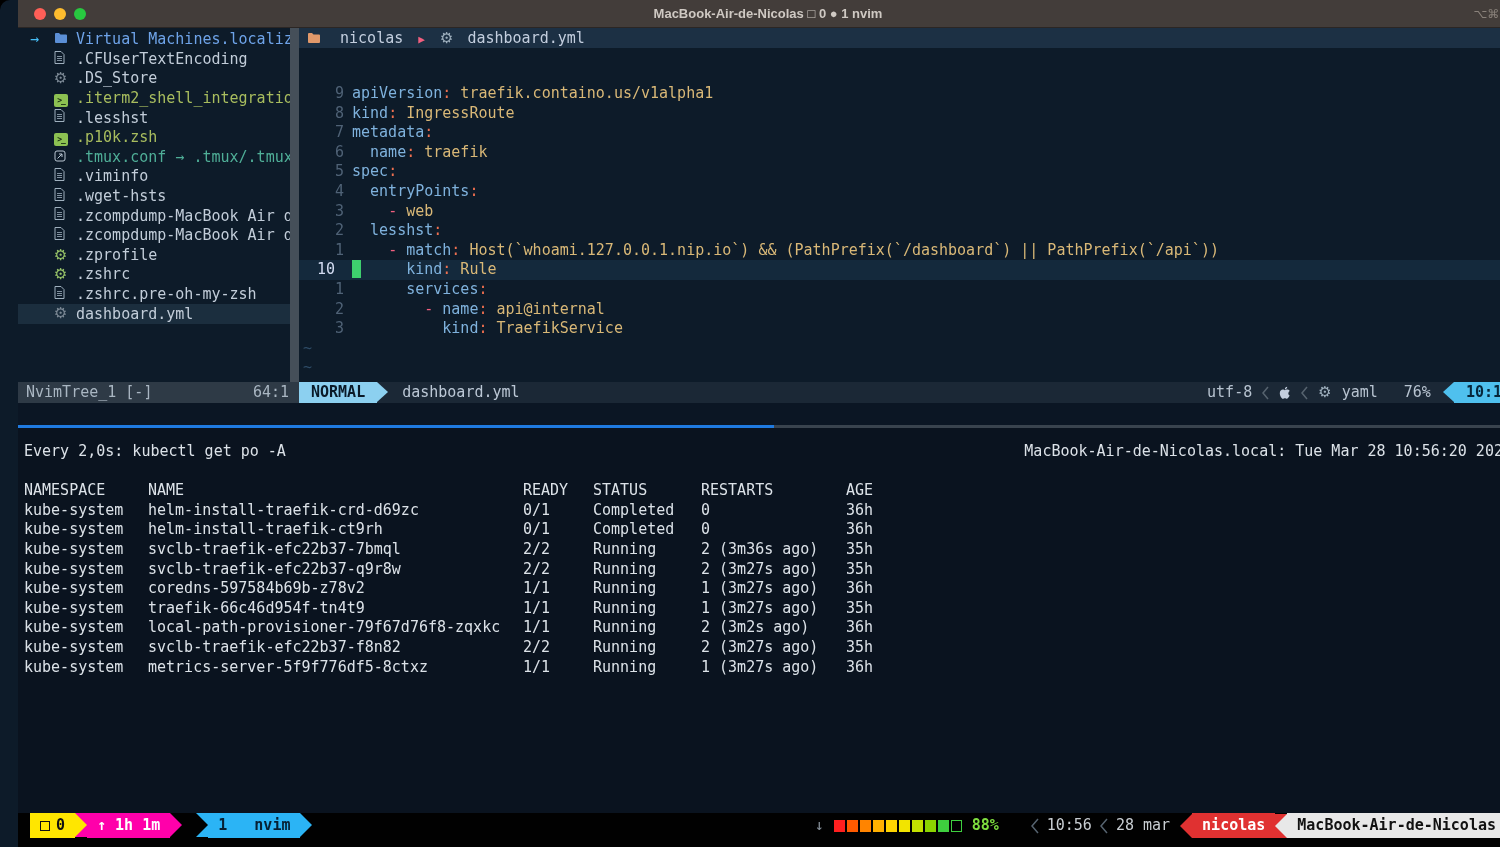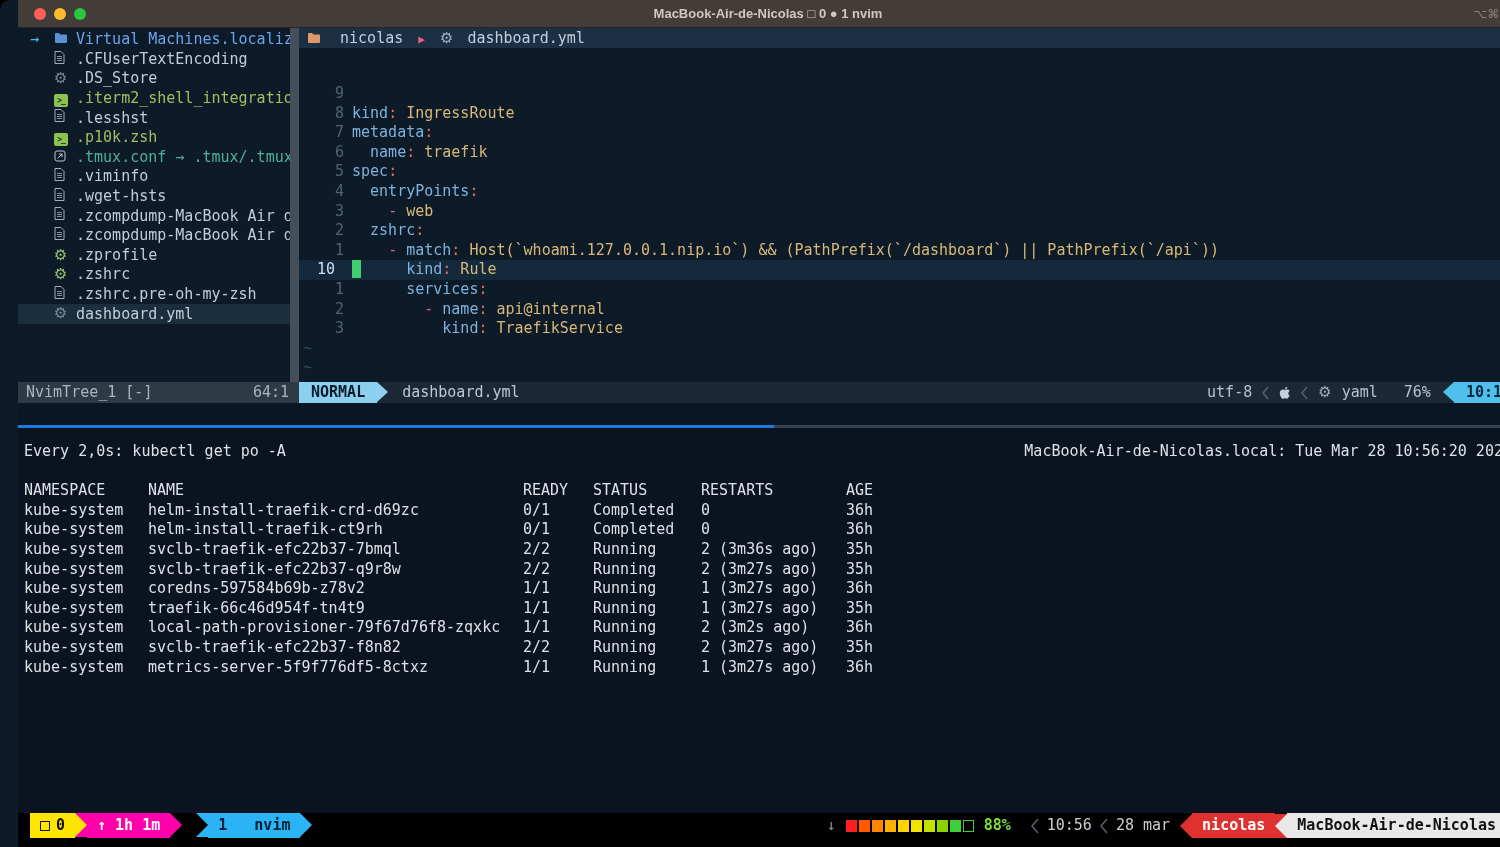--- a/index.html
+++ b/index.html
@@ -76,21 +76,21 @@
   .gap14{width:14px;}
   .pl.k-on-b{border-left:12px solid #010101;background:#2bb4f5;}
   .seg-window{background:#2bb4f5;color:#062033;}
   .pl.b-on-k{border-left:12px solid #2bb4f5;}
   .bar-spacer{flex:1;}
   .bar-right{display:flex;align-items:center;color:#c9ced3;font-weight:normal;}
   .down{color:#8a949e;margin-right:10px;}
   .batt{display:flex;gap:2px;align-items:center;margin-right:10px;}
   .blk{width:11px;height:12px;}
   .blk.hollow{background:transparent;border:1.5px solid #3ecf3e;box-sizing:border-box;}
-  .batt-pct{color:#7ede3f;font-weight:bold;margin-right:12px;}
+  .batt-pct{color:#7ede3f;font-weight:bold;margin-right:24px;}
   .bar-chev{margin:0 8px;display:flex;align-items:center;}
   .pl.r-on-k{border-top:12.5px solid transparent;border-bottom:12.5px solid transparent;border-right:12px solid #e03131;margin-left:10px;}
   .seg-user{background:#e03131;color:#fff;font-weight:bold;}
   .pl.w-on-r{border-top:12.5px solid transparent;border-bottom:12.5px solid transparent;border-right:12px solid #e8e8e8;background:#e03131;}
   .seg-host{background:#e8e8e8;color:#111;font-weight:bold;padding-right:14px;margin-right:8px;}
   .footer-strip{height:9px;flex:0 0 9px;background:#010101;}
 </style>
 </head>
 <body>
 
@@ -155,28 +155,28 @@
       <div class="winbar">
         <span class="t-icon wb-folder"><svg width="14" height="12" viewBox="0 0 14 12">
               <path d="M1 2q0-1 1-1h3l1.5 1.5H12q1 0 1 1V10q0 1-1 1H2q-1 0-1-1Z" fill="currentColor"></path>
             </svg></span>
         <span>nicolas</span>
         <span class="wb-sep">▶</span>
         <span class="wb-gear">⚙</span>
         <span>dashboard.yml</span>
       </div>
       <div class="code">
-          <div class="code-line"><span class="gutter">9</span></div>
+          <div class="code-line"><span class="gutter">9</span><span class="ltext"><span class="tk-k">apiVersion</span><span class="tk-c">:</span><span class="tk-v"> traefik.containo.us/v1alpha1</span></span></div>
           <div class="code-line"><span class="gutter">8</span><span class="ltext"><span class="tk-k">kind</span><span class="tk-c">:</span><span class="tk-v"> IngressRoute</span></span></div>
           <div class="code-line"><span class="gutter">7</span><span class="ltext"><span class="tk-k">metadata</span><span class="tk-c">:</span></span></div>
           <div class="code-line"><span class="gutter">6</span><span class="ltext"><span class="tk-w">  </span><span class="tk-k">name</span><span class="tk-c">:</span><span class="tk-v"> traefik</span></span></div>
           <div class="code-line"><span class="gutter">5</span><span class="ltext"><span class="tk-k">spec</span><span class="tk-c">:</span></span></div>
           <div class="code-line"><span class="gutter">4</span><span class="ltext"><span class="tk-w">  </span><span class="tk-k">entryPoints</span><span class="tk-c">:</span></span></div>
           <div class="code-line"><span class="gutter">3</span><span class="ltext"><span class="tk-w">    </span><span class="tk-d">- </span><span class="tk-v">web</span></span></div>
-          <div class="code-line"><span class="gutter">2</span><span class="ltext"><span class="tk-w">  </span><span class="tk-k">zshrc</span><span class="tk-c">:</span></span></div>
+          <div class="code-line"><span class="gutter">2</span><span class="ltext"><span class="tk-w">  </span><span class="tk-k">lesshst</span><span class="tk-c">:</span></span></div>
           <div class="code-line"><span class="gutter">1</span><span class="ltext"><span class="tk-w">    </span><span class="tk-d">- </span><span class="tk-k">match</span><span class="tk-c">:</span><span class="tk-v"> Host(`whoami.127.0.0.1.nip.io`) &amp;&amp; (PathPrefix(`/dashboard`) || PathPrefix(`/api`))</span></span></div>
           <div class="code-line cur"><span class="gutter">10</span><span class="ltext"><span class="cursor">&nbsp;</span><span class="tk-w">     </span><span class="tk-k">kind</span><span class="tk-c">:</span><span class="tk-v"> Rule</span></span></div>
           <div class="code-line"><span class="gutter">1</span><span class="ltext"><span class="tk-w">      </span><span class="tk-k">services</span><span class="tk-c">:</span></span></div>
           <div class="code-line"><span class="gutter">2</span><span class="ltext"><span class="tk-w">        </span><span class="tk-d">- </span><span class="tk-k">name</span><span class="tk-c">:</span><span class="tk-v"> api@internal</span></span></div>
           <div class="code-line"><span class="gutter">3</span><span class="ltext"><span class="tk-w">          </span><span class="tk-k">kind</span><span class="tk-c">:</span><span class="tk-v"> TraefikService</span></span></div>
           <div class="tilde">~</div>
           <div class="tilde">~</div>
           <div class="tilde">~</div>
           <div class="tilde">~</div>
         </div>

